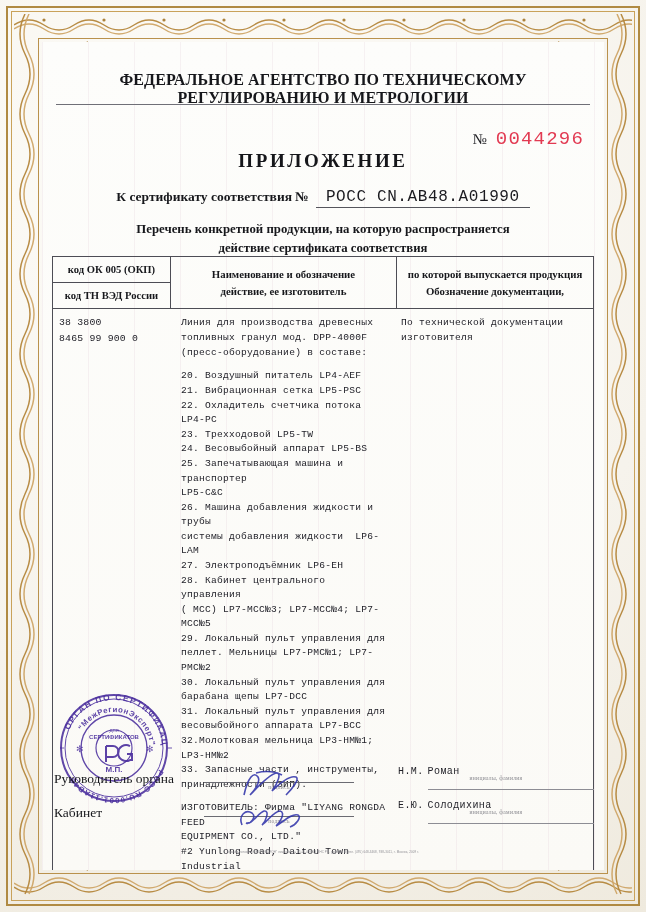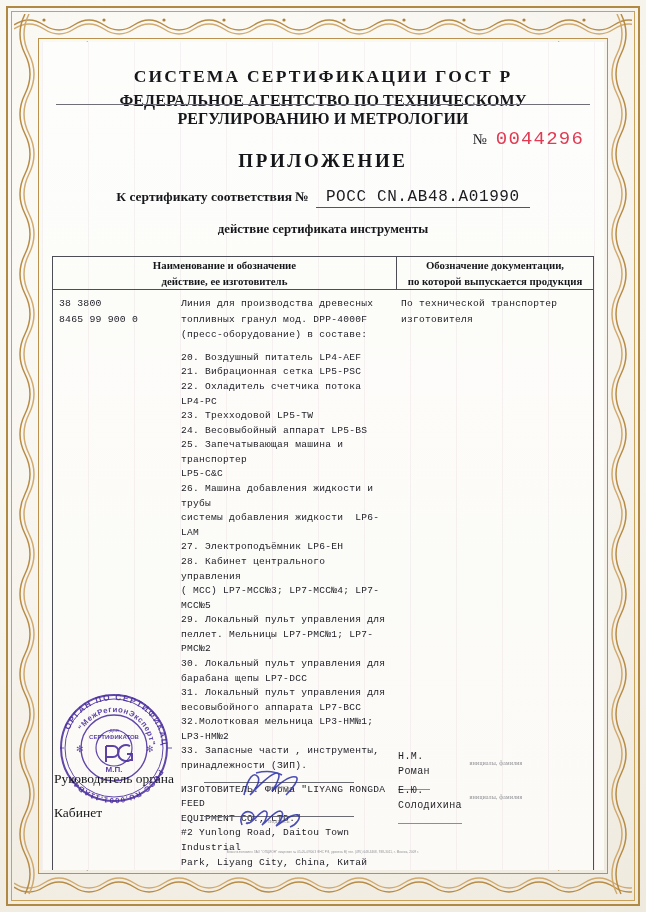--- a/index.html
+++ b/index.html
@@ -157,21 +157,21 @@
   }
   .sign-linewrap{width:150px;position:relative;}
   .sign-line{border-bottom:.8px solid #6b6b72;height:1px;}
   .sign-cap{
     text-align:center;font-size:5.6px;color:#8a8a90;margin-top:1px;
     letter-spacing:.3px;
   }
   .sign-namewrap{flex:1;position:relative;padding-left:44px;}
   .sign-name{
     font-family:"Liberation Mono",monospace;font-size:10px;color:#1f1f26;
-    letter-spacing:.4px;display:flex;align-items:baseline;gap:4px;flex-direction:column;
+    letter-spacing:.4px;display:flex;align-items:baseline;gap:4px;
   }
   .sign-fam{
     border-bottom:.8px solid #8d8d94;flex:1;padding-bottom:12px;
     position:relative;
   }
   .sign-fam-cap{
     position:absolute;left:0;right:0;top:9px;text-align:center;
     font-size:5.6px;color:#8a8a90;letter-spacing:.3px;
   }
   .ink{
@@ -304,53 +304,57 @@
           <circle cx="34" cy="11" r="2.6"></circle>
           <circle cx="20" cy="20" r="2.2"></circle>
           <circle cx="12" cy="34" r="2.4"></circle>
         </g>
     </svg>
   </div>
 
   <div class="paper">
 
     <div class="hdr-box">
-      <div class="hdr-line1">СИСТЕМА СЕРТИФИКАЦИИ ГОСТ Р</div>
       <div class="hdr-line2">ФЕДЕРАЛЬНОЕ АГЕНТСТВО ПО ТЕХНИЧЕСКОМУ РЕГУЛИРОВАНИЮ И МЕТРОЛОГИИ</div>
     </div>
     <div class="hdr-rule"></div>
 
     <div class="serial">
       <span>№</span>
       <span class="num" id="serial-num" style="color: rgb(226, 58, 82);">0044296</span>
     </div>
 
     <div class="title">ПРИЛОЖЕНИЕ</div>
 
     <div class="certline">
       <span class="lbl">К сертификату соответствия №</span>
       <span class="val">РОСС CN.АВ48.А01990</span>
     </div>
 
     <div class="subtitle">
-      <div>действие сертификата инструменты</div>
+      <div>Перечень конкретной продукции, на которую распространяется</div>
+      <div>действие сертификата соответствия</div>
     </div>
 
     <div class="tbl">
       <div class="thead">
+        <div class="th-left">
+          <div class="cell top">код ОК 005 (ОКП)</div>
+          <div class="cell">код ТН ВЭД России</div>
+        </div>
         <div class="th-mid">
           <div>
             <div>Наименование и обозначение</div>
             <div>действие, ее изготовитель</div>
           </div>
         </div>
         <div class="th-right">
           <div>
+            <div>по которой выпускается продукция</div>
             <div>Обозначение документации,</div>
-            <div>по которой выпускается продукция</div>
           </div>
         </div>
       </div>
 
       <div class="tbody">
         <div class="td-left">
           <div class="code-row">38 3800</div>
           <div class="code-row">8465 99 900 0</div>
         </div>
         <div class="td-mid">
@@ -380,21 +384,21 @@
 LP3-HM№2
 33. Запасные части , инструменты,
 принадлежности (ЗИП).</div>
           <div class="spacer"></div>
           <div class="type tight">ИЗГОТОВИТЕЛЬ: Фирма "LIYANG RONGDA FEED
 EQUIPMENT CO., LTD."
 #2 Yunlong Road, Daitou Town Industrial
 Park, Liyang City, China, Китай</div>
         </div>
         <div class="td-right">
-          <div class="type">По технической транспортер
+          <div class="type">По технической документации
 изготовителя</div>
         </div>
       </div>
     </div>
 
     <div class="seal">
       <svg width="128" height="128" viewBox="0 0 128 128">
         <defs>
           <path id="arcOuter" d="M 64,64 m -48,0 a 48,48 0 1,1 96,0" fill="none"></path>
           <path id="arcOuterBot" d="M 64,64 m 50,0 a 50,50 0 1,1 -100,0" fill="none"></path>

